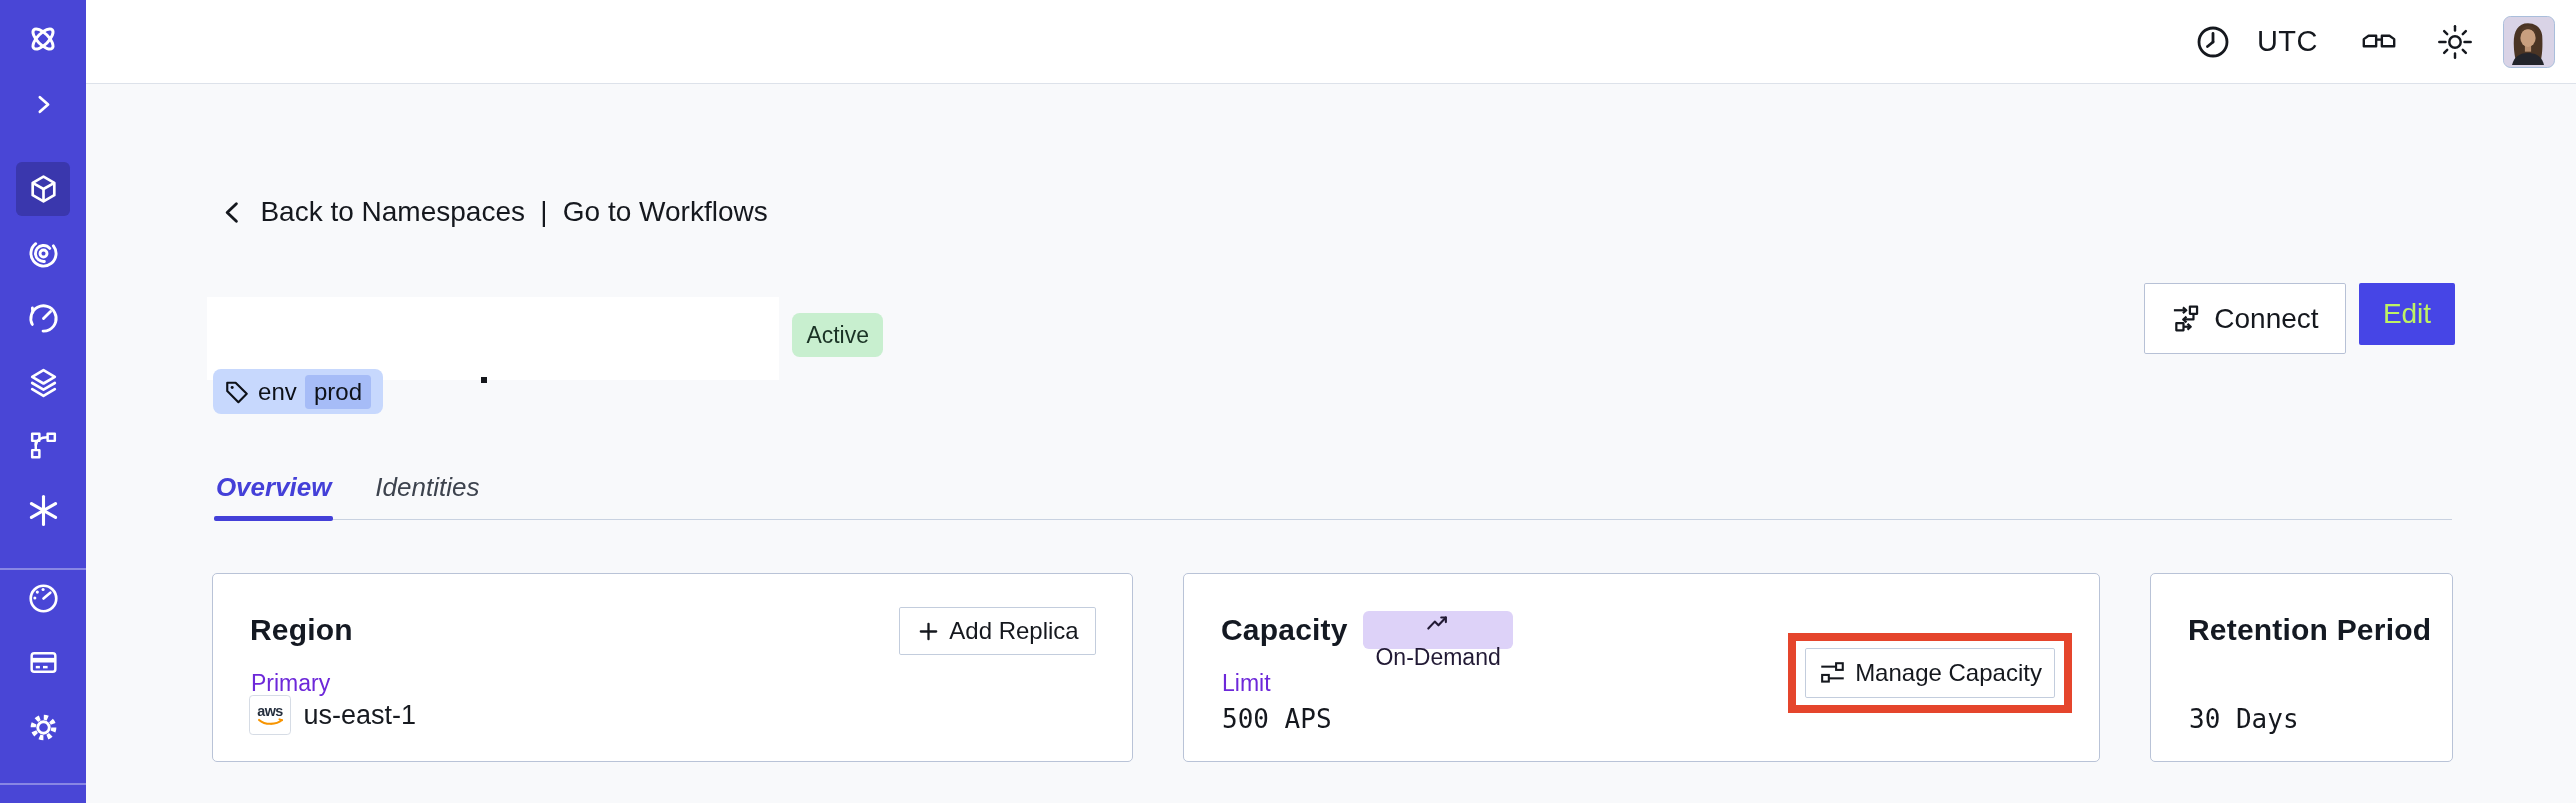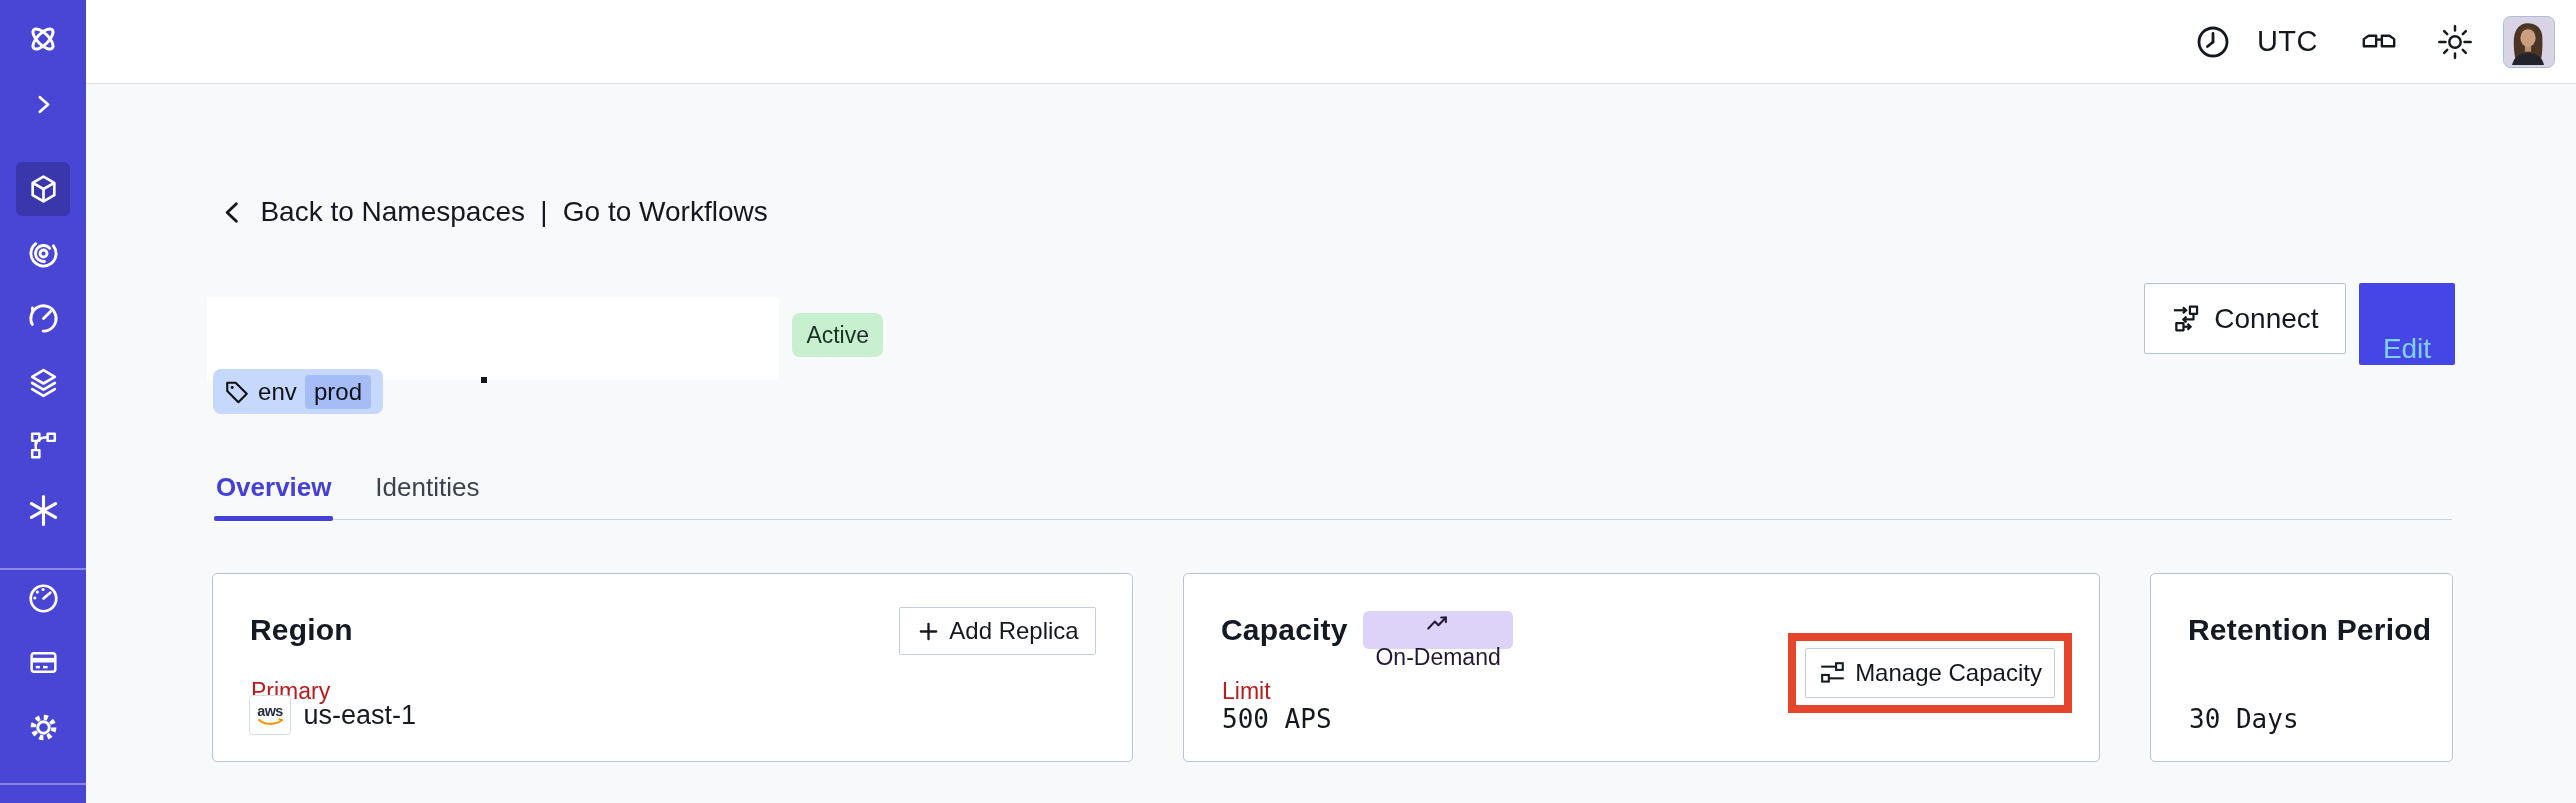--- a/index.html
+++ b/index.html
@@ -78,37 +78,37 @@
   .btn {
     display:flex; align-items:center; justify-content:center;
     border-radius:1.9px; cursor:pointer; white-space:nowrap;
   }
   .btn-connect {
     height:71px; padding:0 26px; gap:12.5px;
     background:#ffffff; border:1.9px solid #b7c1d6;
     font-size:28px; color:#15181e;
   }
   .btn-edit {
-    height:82px; width:96px; background:#4645e6; color:#7dd3fc; font-size:28px;align-items:flex-end;
+    height:62px; width:96px; background:#4645e6; color:#bef264; font-size:28px;
   }
 
   .tag-chip {
     position:absolute; left:127px; top:283px;
     display:flex; align-items:center;
     background:#c7d8fd; border-radius:8px; padding:5.8px 12.5px 5.8px 10.5px;
     font-size:24px; color:#0e1118; cursor:pointer;
   }
   .tag-chip .tag-glyph { margin-right:8.6px; display:flex; }
   .tag-value {
     background:#a6bcf7; border-radius:3.8px; padding:2.9px 8.6px; margin-left:8.6px;
   }
 
   .tabs {
     position:absolute; left:128px; top:386px; right:124px;
-    border-bottom:1.9px solid #c9d2e1; display:flex;
+    border-bottom:1.9px solid #c9d2e1; display:flex;font-style:italic;
   }
   .tab {
     font-size:26px; font-weight:500; color:#3d434e;
     padding:0 1.9px 16.3px 1.9px; margin-right:40px; cursor:pointer; position:relative;
   }
   .tab.active { color:#4440d8; font-weight:600; }
   .tab.active::after {
     content:""; position:absolute; left:0; right:0; bottom:-1.9px; height:4.8px;
     background:#4440d8; border-radius:1.9px;
   }
@@ -123,21 +123,21 @@
   .card-capacity { width:917px; }
   .card-retention { width:303px; }
 
   .title-row { position:absolute; left:37px; top:35px; display:flex; align-items:center; gap:15.3px; height:42px; }
   .card-title { font-size:30px; font-weight:600; color:#141922; letter-spacing:0.2px; }
   .pill-badge {
     display:flex; align-items:center; gap:8.6px; height:38px;
     background:#ddd2f8; color:#221a35; font-size:23px; font-weight:500;
     padding:0 12.5px; border-radius:5.8px;flex-direction:column;
   }
-  .card-label { position:absolute; left:38px; top:104px; font-size:23px; color:#b91c1c; }
+  .card-label { position:absolute; left:38px; top:96px; font-size:23px; color:#6d28d9; }
   .card-value {
     position:absolute; left:38px; top:130px;
     font-family:"DejaVu Sans Mono", monospace; font-size:26px; color:#15181e;
   }
 
   .btn-outline-sm {
     display:flex; align-items:center; gap:9.6px;
     background:#ffffff; border:1.9px solid #c3cddd; border-radius:1.9px;
     font-size:24px; color:#15181e; cursor:pointer; justify-content:space-between;
   }

